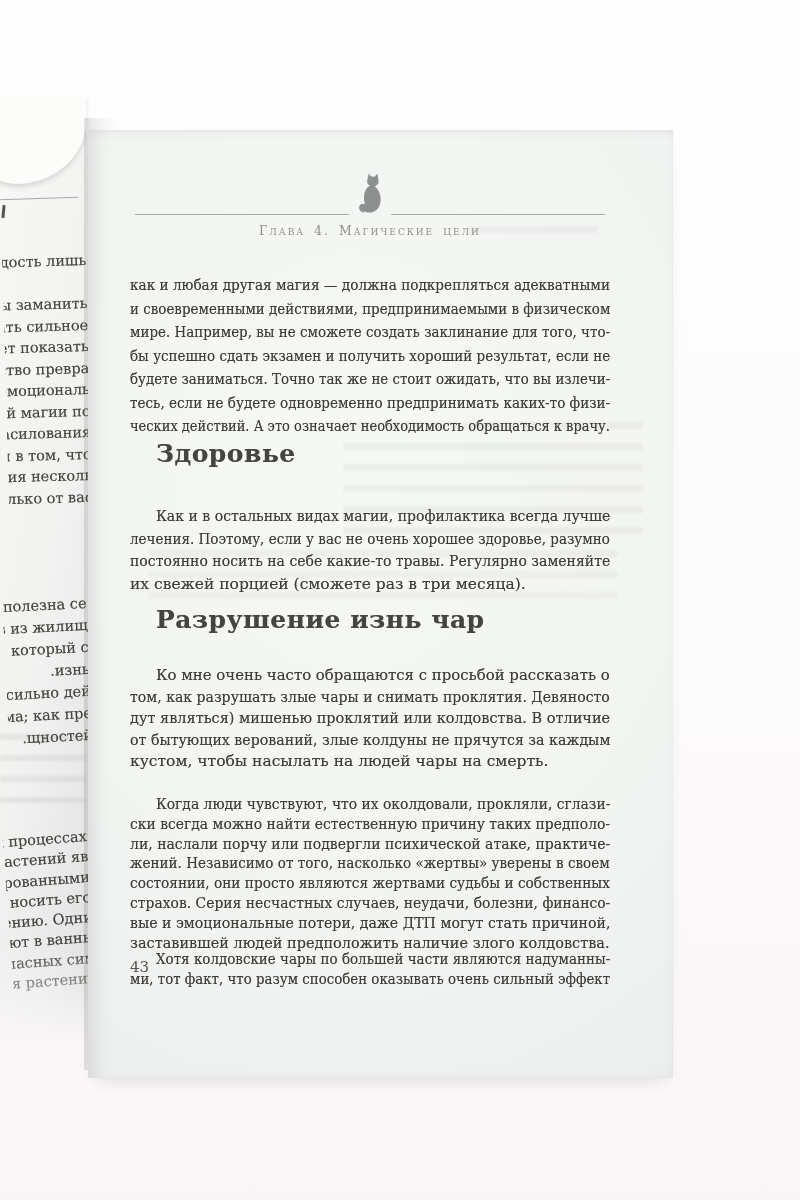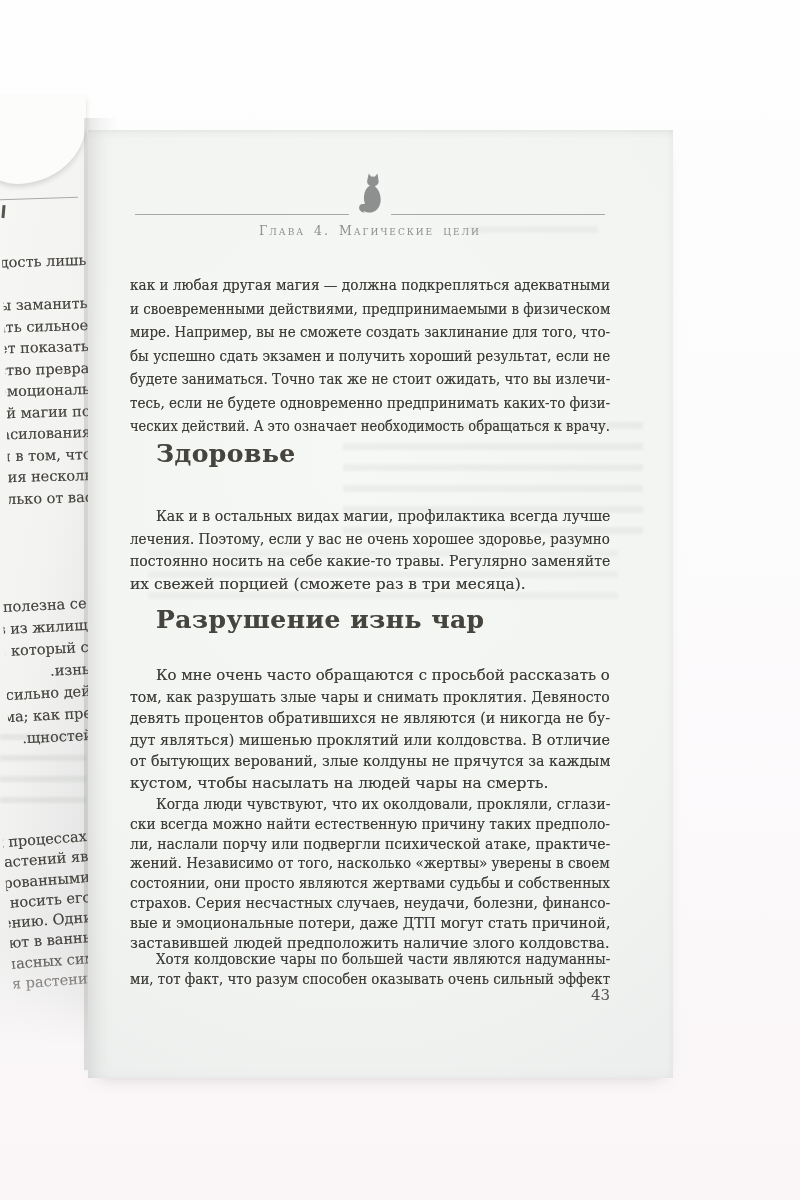--- a/index.html
+++ b/index.html
@@ -51,21 +51,21 @@
   .indent .tl:first-child{padding-left:26px;}
   .p1{top:128px;}.p1 .tl{height:23.5px;line-height:23.5px;}
   .p2{top:359px;}.p2 .tl{height:22.5px;line-height:22.5px;}
   .p3{top:519px;}.p3 .tl{height:21.5px;line-height:21.5px;}
   .p4{top:649px;}.p4 .tl{height:19.8px;line-height:19.8px;}
   .p5{top:803px;}.p5 .tl{height:20px;line-height:20px;}
   .heading{position:absolute;left:68px;margin:0;font-weight:bold;color:#46443f;
     font-size:25px;letter-spacing:.5px;text-shadow:0 0 .5px rgba(60,56,50,.5);}
   .h1pos{top:309px;}
   .h2pos{top:475px;}
-  .page-number{position:absolute;left:42px;top:856px;width:480px;text-align:right;
+  .page-number{position:absolute;left:42px;top:828px;width:480px;text-align:left;
     font-size:15px;color:#55534e;}
   .ghost{position:absolute;filter:blur(1px);pointer-events:none;
     background:repeating-linear-gradient(to bottom,rgba(125,132,120,.08) 0 7px,rgba(125,132,120,0) 7px 21px);}
   .g1{left:255px;top:292px;width:300px;height:120px;}
   .g2{left:60px;top:420px;width:470px;height:52px;opacity:.8;}
   .g3{left:380px;top:96px;width:130px;height:16px;opacity:.9;}
 </style>
 </head>
 <body>
 
@@ -150,21 +150,20 @@
         <div class="tl"><span class="ts" style="transform: scaleX(0.871143);">лечения. Поэтому, если у вас не очень хорошее здоровье, разумно</span></div>
         <div class="tl"><span class="ts" style="transform: scaleX(0.90566);">постоянно носить на себе какие-то травы. Регулярно заменяйте</span></div>
         <div class="tl"><span class="ts" style="transform: scaleX(1);">их свежей порцией (сможете раз в три месяца).</span></div>
       </div>
 
     <h2 class="heading h2pos">Разрушение изнь чар</h2>
 
     <div class="para p3 justify indent">
         <div class="tl"><span class="ts" style="transform: scaleX(0.961864);">Ко мне очень часто обращаются с просьбой рассказать о</span></div>
         <div class="tl"><span class="ts" style="transform: scaleX(0.907372);">том, как разрушать злые чары и снимать проклятия. Девяносто</span></div>
-        <div class="tl"><span class="ts" style="transform: scaleX(0.921305);">девять процентов обратившихся не являются (и никогда не бу-</span></div>
         <div class="tl"><span class="ts" style="transform: scaleX(0.933852);">дут являться) мишенью проклятий или колдовства. В отличие</span></div>
         <div class="tl"><span class="ts" style="transform: scaleX(0.914286);">от бытующих верований, злые колдуны не прячутся за каждым</span></div>
         <div class="tl"><span class="ts" style="transform: scaleX(1);">кустом, чтобы насылать на людей чары на смерть.</span></div>
       </div>
 
     <div class="para p4 justify justify-all indent">
         <div class="tl"><span class="ts" style="transform: scaleX(0.895464);">Когда люди чувствуют, что их околдовали, прокляли, сглази-</span></div>
         <div class="tl"><span class="ts" style="transform: scaleX(0.897196);">ски всегда можно найти естественную причину таких предполо-</span></div>
         <div class="tl"><span class="ts" style="transform: scaleX(0.903955);">ли, наслали порчу или подвергли психической атаке, практиче-</span></div>
         <div class="tl"><span class="ts" style="transform: scaleX(0.874317);">жений. Независимо от того, насколько «жертвы» уверены в своем</span></div>

